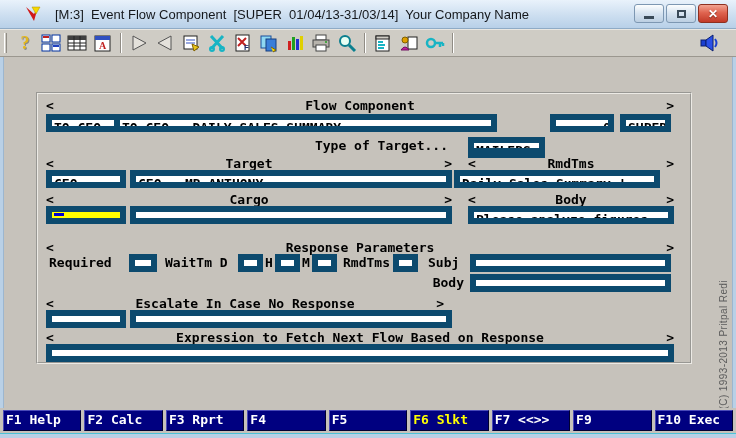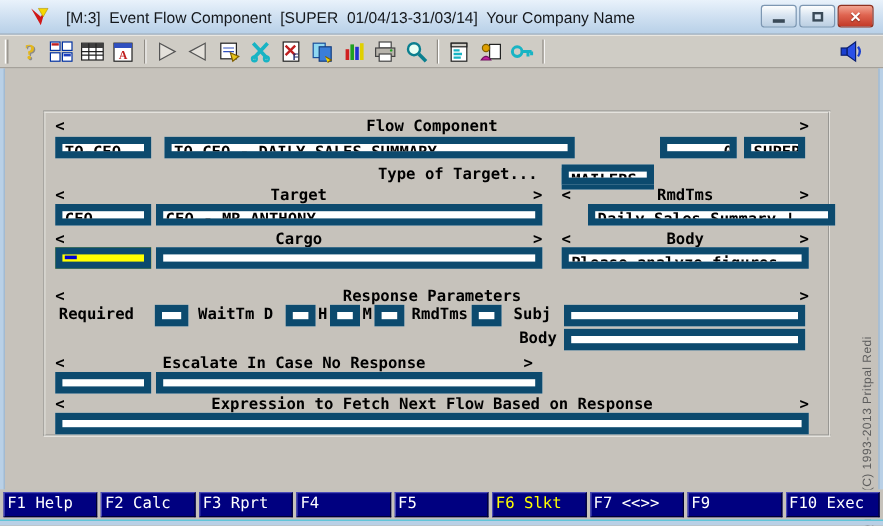--- a/index.html
+++ b/index.html
@@ -51,21 +51,21 @@
   .fld { position:absolute; height:18px; background:#fff; border:6px solid #0c4a6e;
     padding:0 2px; line-height:16px; white-space:pre; overflow:hidden; }
   .fld.yellow { background:#ffff00; }
   .cursor { position:absolute; left:2px; bottom:2px; width:10px; height:3px; background:#0000d0; }
   .lbl { position:absolute; height:16px; line-height:16px; white-space:pre; }
 
   
   .fnbar { position:absolute; left:0; top:408px; width:736px; height:25px; background:#c6c2bb;
     display:flex; align-items:center; gap:3px; padding:0 3px; }
   .fnbtn { flex:1; height:21px; background:#000080; color:#fff; text-align:left; padding:1px 2px;
-    font-family:"DejaVu Sans Mono","Liberation Mono",monospace; font-size:13px; font-weight:normal;
+    font-family:"DejaVu Sans Mono","Liberation Mono",monospace; font-size:13px; font-weight:bold;
     border-top:1px solid #4a4ab8; border-left:1px solid #4a4ab8; border-right:1px solid #000030; border-bottom:1px solid #000030;
     white-space:pre; overflow:hidden; }
   .fnbtn.hl { color:#ffff00; }
 
   .bottom-border { position:absolute; left:0; top:433px; width:736px; height:5px; background:#b9d0e6; border-top:1px solid #4cc2d6; }
 </style>
 </head>
 <body>
 
 <div class="window">
@@ -225,42 +225,42 @@
 
     <div class="panel mono">
 
       <div class="hdr" style="left:8px; top:4px; width:628px;">
         <span>&lt;</span>
         <span class="mid">Flow Component</span>
         <span>&gt;</span>
       </div>
 
       <div class="fld" style="left:8px; top:20px; width:80px;">TO-CEO</div>
-      <div class="fld" style="left:99px; top:20px; width:342px;">TO CEO - DAILY SALES SUMMARY</div>
+      <div class="fld" style="left:76px; top:20px; width:383px;">TO CEO - DAILY SALES SUMMARY</div>
       <div class="fld" style="left:430px; top:20px; width:77px;margin-top:26px;">20/11/13</div>
       <div class="fld" style="left:512px; top:20px; width:64px;padding-left:47px;">00:52</div>
       <div class="fld" style="left:582px; top:20px; width:51px;">SUPER</div>
 
       <div class="lbl" style="left:8px; top:44px; width:402px; text-align:right;">Type of Target...</div>
       <div class="fld" style="left:430px; top:43px; width:77px; height:17px;">MAILERS</div>
 
       <div class="hdr" style="left:8px; top:62px; width:406px;">
         <span>&lt;</span>
         <span class="mid">Target</span>
         <span>&gt;</span>
       </div>
       <div class="hdr" style="left:430px; top:62px; width:206px;">
         <span>&lt;</span>
         <span class="mid">RmdTms</span>
         <span>&gt;</span>
       </div>
 
       <div class="fld" style="left:8px; top:76px; width:80px;">CEO</div>
       <div class="fld" style="left:92px; top:76px; width:322px;">CEO - MR ANTHONY</div>
-      <div class="fld" style="left:452px; top:76px; width:206px;">Daily Sales Summary !</div>
+      <div class="fld" style="left:416px; top:76px; width:206px;">Daily Sales Summary !</div>
 
       <div class="hdr" style="left:8px; top:98px; width:406px;">
         <span>&lt;</span>
         <span class="mid">Cargo</span>
         <span>&gt;</span>
       </div>
       <div class="hdr" style="left:430px; top:98px; width:206px;">
         <span>&lt;</span>
         <span class="mid">Body</span>
         <span>&gt;</span>

